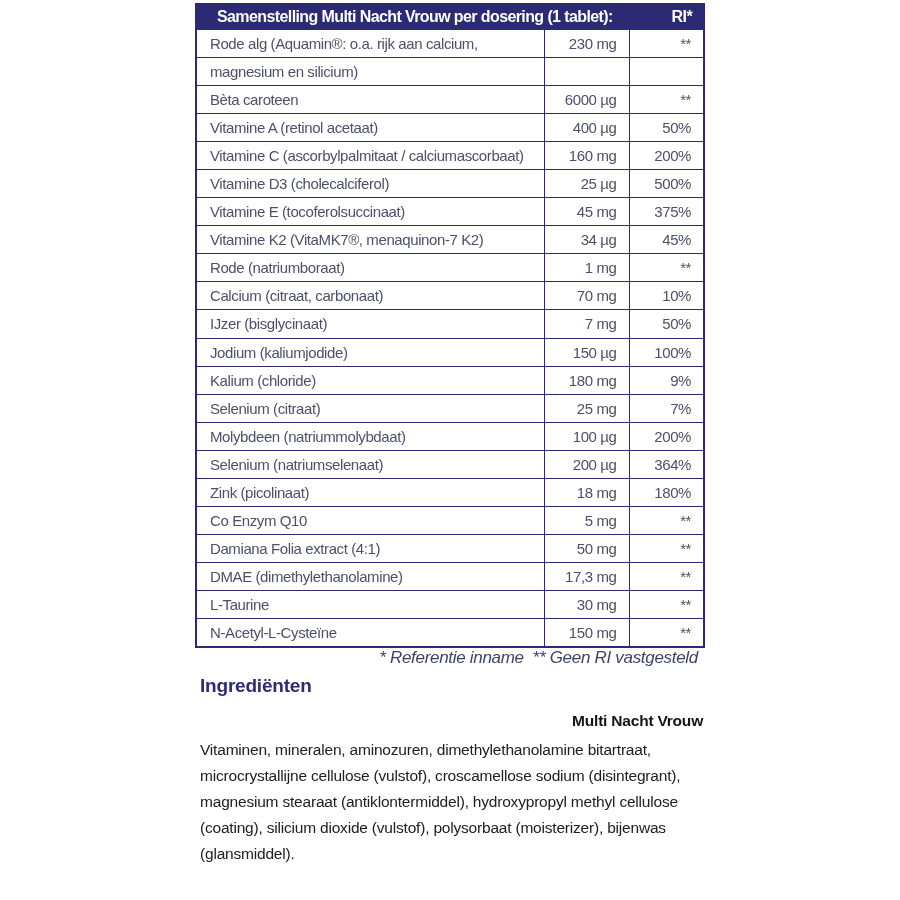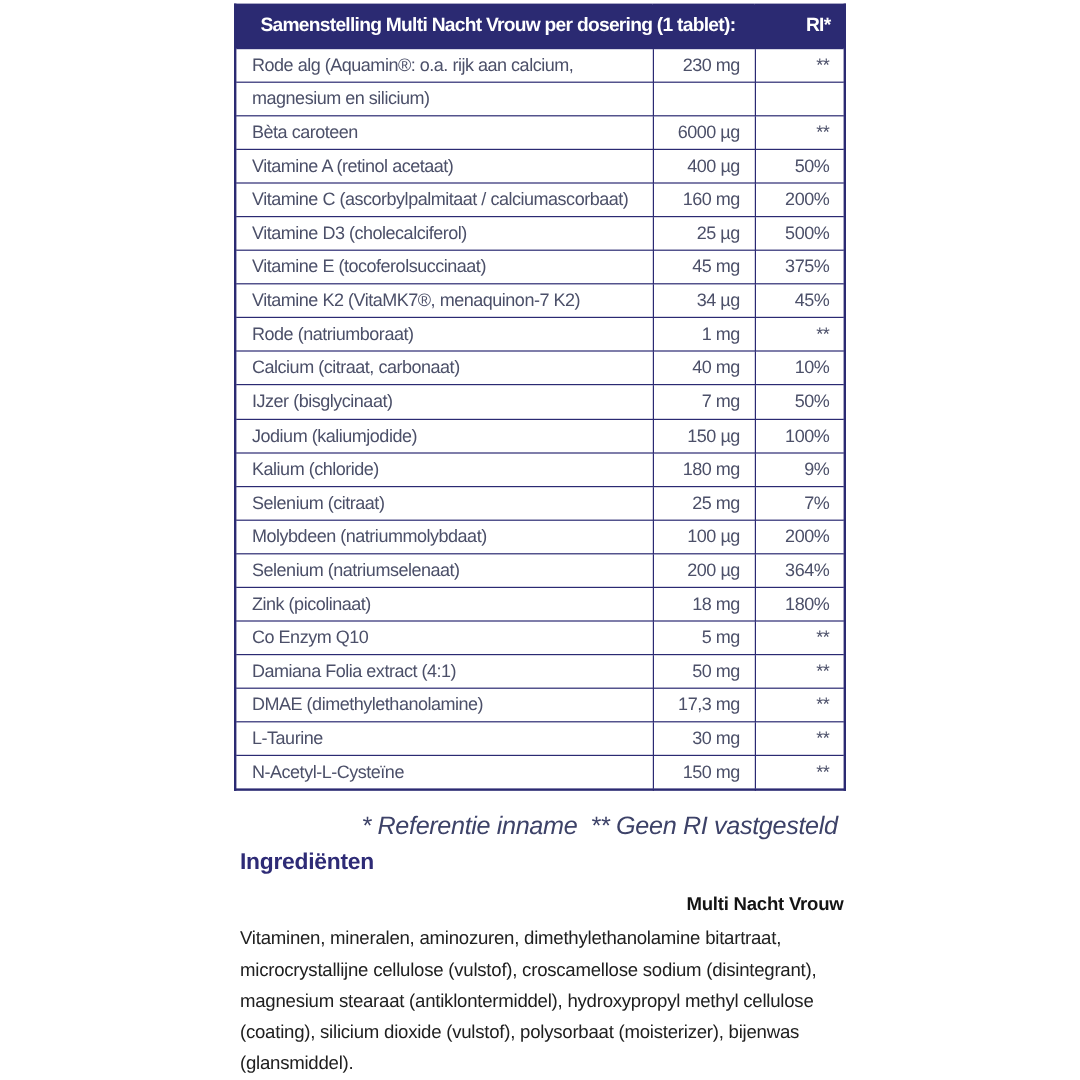--- a/index.html
+++ b/index.html
@@ -24,21 +24,21 @@
     table-layout: fixed;
     border: 2.5px solid #2b2a72;
   }
   col.c-name   { width: 348px; }
   col.c-amount { width: 85px; }
   col.c-ri     { width: 75px; }
 
   thead th {
     background: #2b2a72;
     border: 1.5px solid #2b2a72;
-    height: 36px;
+    height: 25px;
     padding: 0;
   }
   .head-flex {
     display: flex;
     justify-content: space-between;
     align-items: center;
     padding: 0 11px 0 20px;
     color: #ffffff;
     font-size: 16px;
     font-weight: bold;
@@ -56,24 +56,23 @@
     overflow: hidden;
     white-space: nowrap;
     background: #ffffff;
   }
   td.name-cell   { text-align: left;  padding-left: 13px; }
   td.amount-cell { text-align: right; padding-right: 12px; }
   td.ri-cell     { text-align: right; padding-right: 12px; }
 
   
   .footnote {
-    margin-top: 18px;
     text-align: right;
     font-style: italic;
-    font-size: 21px;
+    font-size: 17px;
     color: #3d4268;
     letter-spacing: -0.3px;
     padding-right: 5px;
     white-space: pre-wrap;
   }
 
   
   .ingredients-heading {
     margin: 7px 0 0 5px;
     color: #2e2b76;
@@ -169,21 +168,21 @@
   </tr>
 
   <tr>
     <td class="name-cell">Rode (natriumboraat)</td>
     <td class="amount-cell">1 mg</td>
     <td class="ri-cell">**</td>
   </tr>
 
   <tr>
     <td class="name-cell">Calcium (citraat, carbonaat)</td>
-    <td class="amount-cell">40 mg</td>
+    <td class="amount-cell">70 mg</td>
     <td class="ri-cell">10%</td>
   </tr>
 
   <tr>
     <td class="name-cell">IJzer (bisglycinaat)</td>
     <td class="amount-cell">7 mg</td>
     <td class="ri-cell">50%</td>
   </tr>
 
   <tr>

